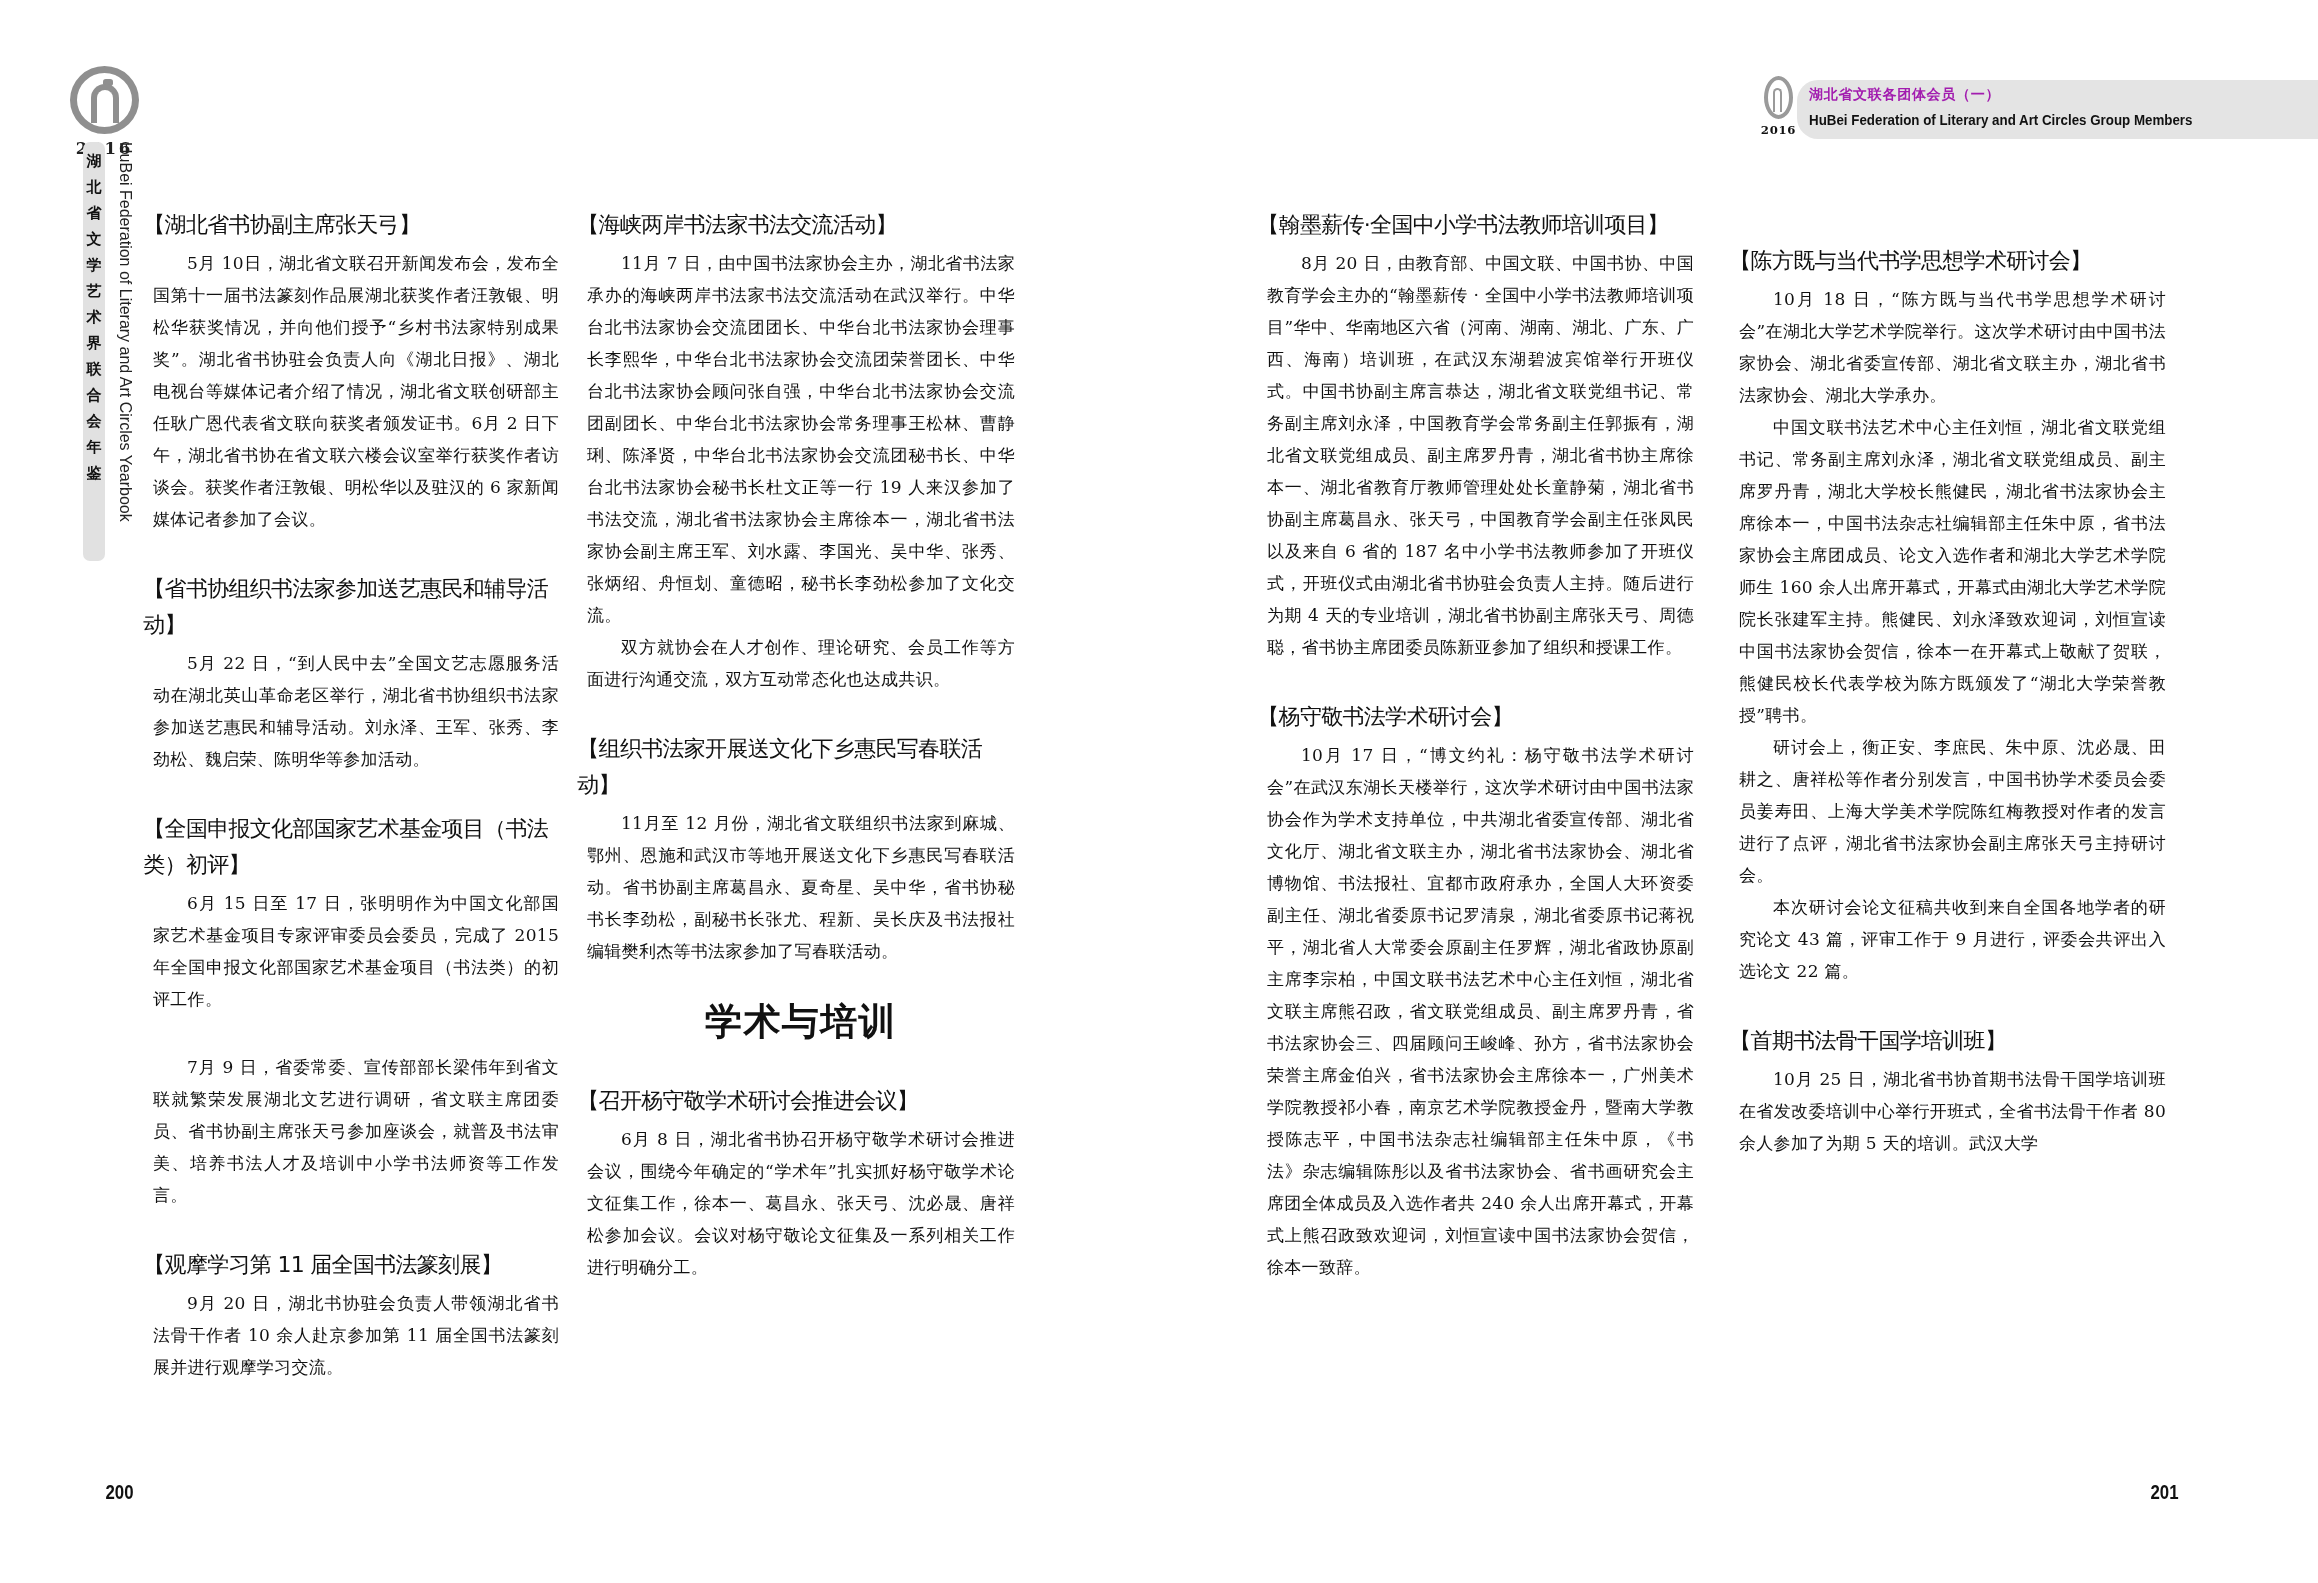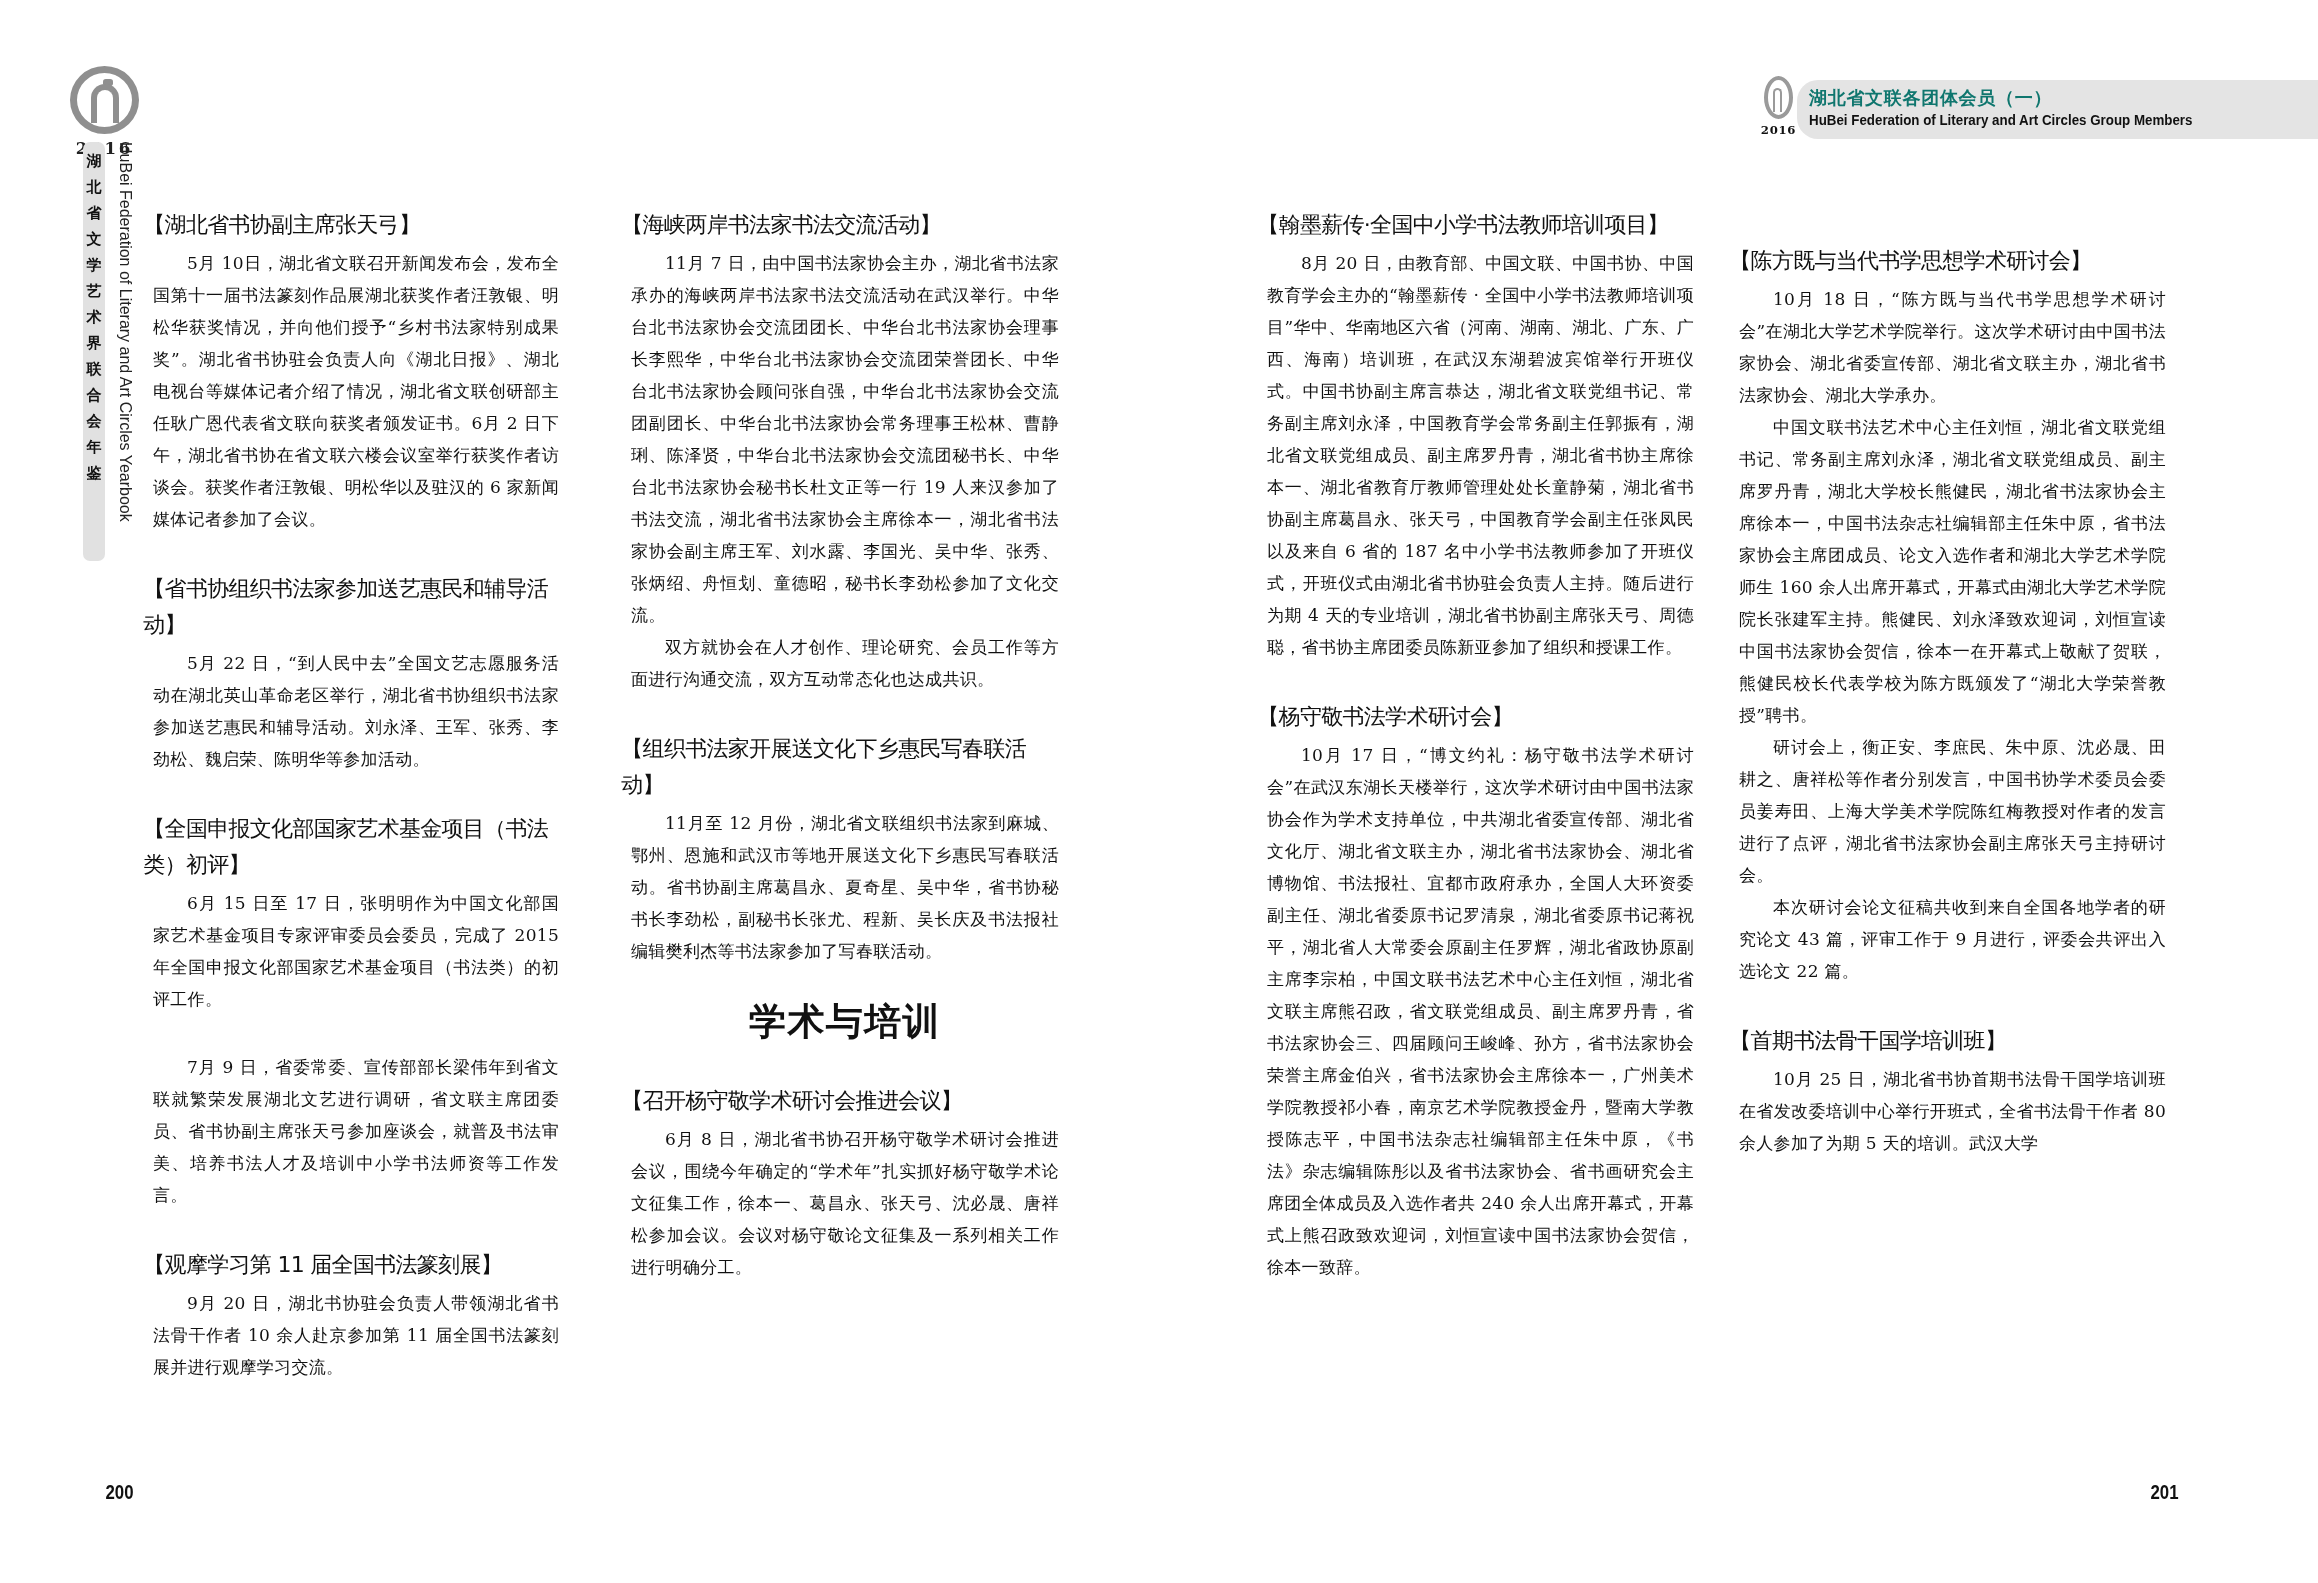--- a/index.html
+++ b/index.html
@@ -19,27 +19,27 @@
   .side-tab { position: absolute; left: 83px; top: 142px; width: 22px; height: 419px; background: #e1e1e1; border-radius: 7px; display: flex; flex-direction: column; align-items: center; padding-top: 5.5px; box-sizing: border-box; }
   .side-tab span { font-family: "DejaVu Sans", sans-serif; font-weight: bold; font-size: 15px; line-height: 26px; color: #111; }
   .side-en { position: absolute; left: 116px; top: 142px; writing-mode: vertical-rl; font-family: "Liberation Sans", sans-serif; font-size: 16px; color: #222; white-space: nowrap; }
 
   
   .hdr-logo { position: absolute; left: 1759px; top: 76px; width: 39px; text-align: center; }
   .hdr-ring { width: 29px; height: 43px; border-radius: 50%; border: 4.8px solid #9a9a9a; box-sizing: border-box; margin: 0 auto; position: relative; }
   .hdr-ring .arch { position: absolute; left: 4.8px; top: 8.3px; width: 9.7px; height: 23.5px; border: 2.8px solid #9a9a9a; border-bottom: none; border-radius: 7px 7px 0 0; box-sizing: border-box; }
   .hdr-year { font-family: "DejaVu Serif", serif; font-weight: bold; font-size: 11.7px; margin-top: 4.1px; letter-spacing: 0.7px; }
   .hdr-band { position: absolute; left: 1797px; top: 80px; width: 522px; height: 59px; background: #e4e4e4; border-radius: 21px 0 0 21px; }
-  .hdr-title { position: absolute; left: 1809px; top: 86px; font-family: "DejaVu Sans", sans-serif; font-weight: bold; font-size: 18px; letter-spacing: 0.7px; color: #0f766e; }
+  .hdr-title { position: absolute; left: 1809px; top: 86px; font-family: "DejaVu Sans", sans-serif; font-weight: bold; font-size: 14px; letter-spacing: 0.7px; color: #a21caf; }
   .hdr-sub { position: absolute; left: 1809px; top: 112px; font-family: "Liberation Sans", sans-serif; font-weight: bold; font-size: 14.5px; color: #111; transform: scaleX(0.92); transform-origin: left; }
 
   
   .col { position: absolute; width: 406px; }
   .col1 { left: 153px; top: 207px; }
-  .col2 { left: 631px; top: 207px; width: 428px; }
+  .col2 { left: 587px; top: 207px; width: 428px; }
   .col3 { left: 1267px; top: 207px; width: 427px; }
   .col4 { left: 1739px; top: 207px; width: 427px; }
 
   .head { font-family: "DejaVu Sans", sans-serif; font-size: 22px; line-height: 36px; color: #111; letter-spacing: -0.7px; margin: 0 0 4.1px -9.7px; }
   .para { font-size: 17px; line-height: 32px; text-align: justify; text-indent: 2em; margin: 0; letter-spacing: 0.3px; }
   .gap { height: 36px; }
 
   .section-title { font-family: "DejaVu Sans", sans-serif; font-weight: bold; font-size: 37px; text-align: center; letter-spacing: 1.4px; margin: 30px 0 36px 0; }
 
   .pageno { position: absolute; top: 1480px; font-family: "Liberation Sans", sans-serif; font-weight: bold; font-size: 21px; transform: scaleX(0.8); }

